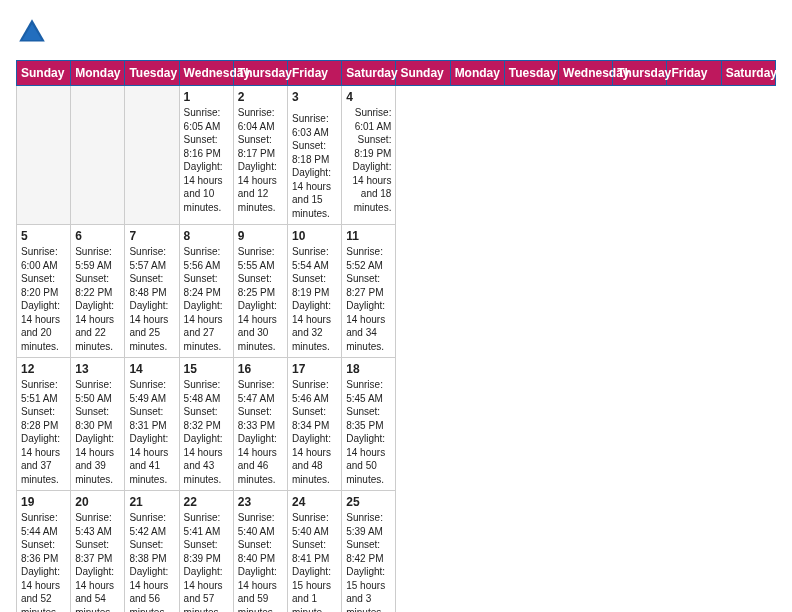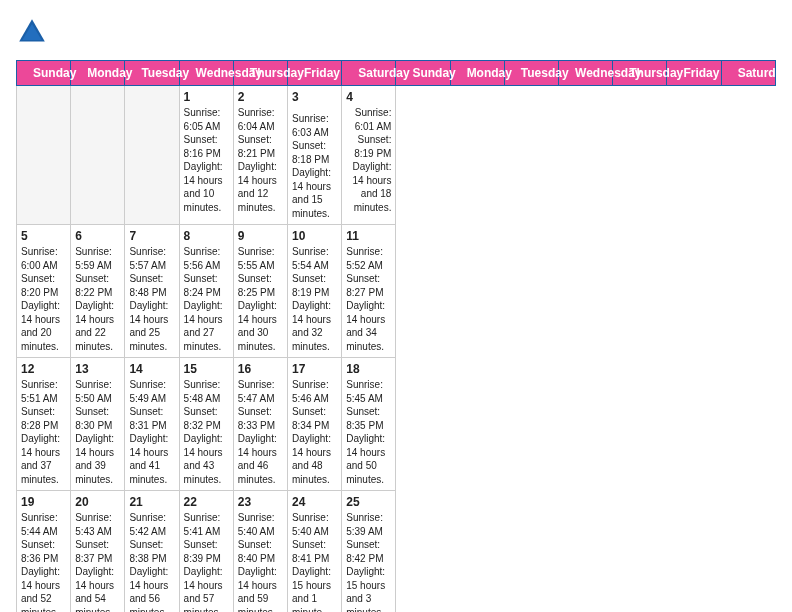--- a/index.html
+++ b/index.html
@@ -51,25 +51,25 @@
     .location {
       font-size: 15px;
       color: #444;
     }
     table {
       width: 100%;
       border-collapse: collapse;
       table-layout: fixed;
     }
     th {
-      background: #ec4899;
+      background: #be185d;
       color: #fff;
       font-size: 12px;
       font-weight: bold;
-      padding: 5px 16px;
+      padding: 5px 4px;
       text-align: left;
       border: 1px solid #1a5fa8;
     }
     td {
       border: 1px solid #ccc;
       vertical-align: top;
       padding: 4px;
       font-size: 10px;
       color: #222;
       height: 88px;
@@ -137,21 +137,21 @@
         <td>
           <div class="day-number">1</div>
           <div class="day-info" style="white-space: pre-line;">Sunrise: 6:05 AM
 Sunset: 8:16 PM
 Daylight: 14 hours
 and 10 minutes.</div>
         </td>
         <td>
           <div class="day-number">2</div>
           <div class="day-info" style="white-space: pre-line;">Sunrise: 6:04 AM
-Sunset: 8:21 PM
+Sunset: 8:17 PM
 Daylight: 14 hours
 and 12 minutes.</div>
         </td>
         <td>
           <div class="day-number">3</div>
           <div class="day-info" style="white-space: pre-line; margin-top: 8px;">Sunrise: 6:03 AM
 Sunset: 8:18 PM
 Daylight: 14 hours
 and 15 minutes.</div>
         </td>

